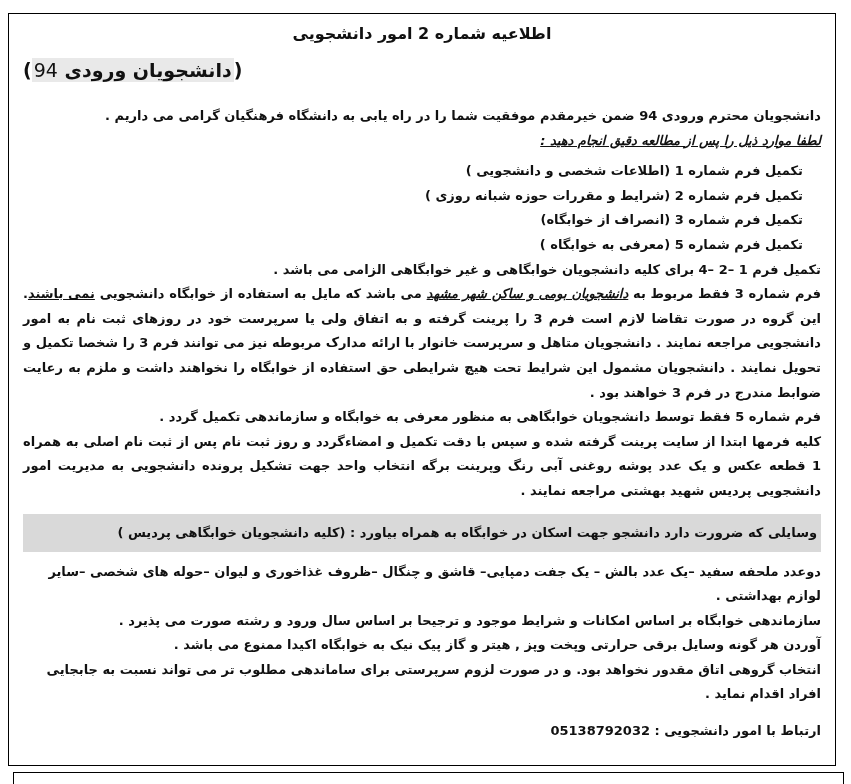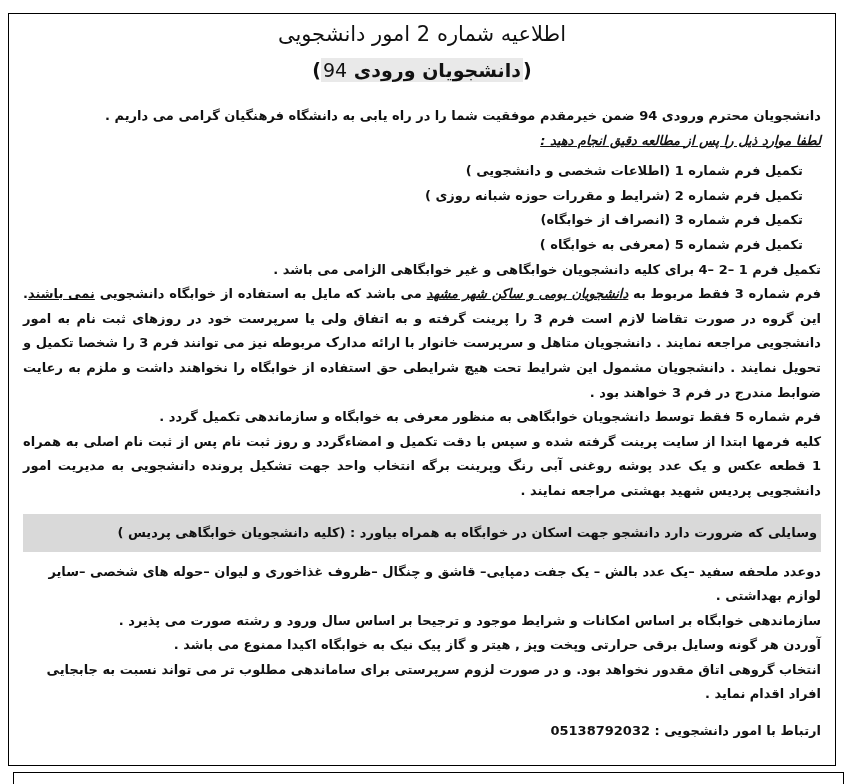--- a/index.html
+++ b/index.html
@@ -17,24 +17,24 @@
   }
   .main-box{
     position:absolute;left:8px;top:13px;width:828px;height:753px;
     border:1px solid var(--border-color);
     direction:rtl;unicode-bidi:embed;
     padding:4px 14px 0 14px;
     font-weight:bold;font-size:13px;line-height:24.6px;
     text-align:right;
   }
   .title{
-    font-size:21px;line-height:28px;text-align:center;margin:2px 0 0 0;font-weight:normal;
+    font-size:16px;line-height:28px;text-align:center;margin:2px 0 0 0;font-weight:bold;
   }
   .subtitle{
-    font-size:19px;line-height:28px;text-align:center;margin:8px 0 20px 0;font-weight:bold;
+    font-size:19px;line-height:28px;text-align:left;margin:8px 0 20px 0;font-weight:bold;
   }
   .subtitle .hl{background:var(--subtitle-highlight);padding:1px 2px;}
   .subtitle .num{font-weight:normal;}
   p{margin:0;}
   .instruction{font-style:italic;text-decoration:underline;}
   .form-list{margin:6px 0 0 0;padding:0 18px 0 0;list-style:none;}
   .justified{text-align:justify;}
   .seg-italic-u{font-style:italic;text-decoration:underline;}
   .seg-u{text-decoration:underline;}
   .band{

